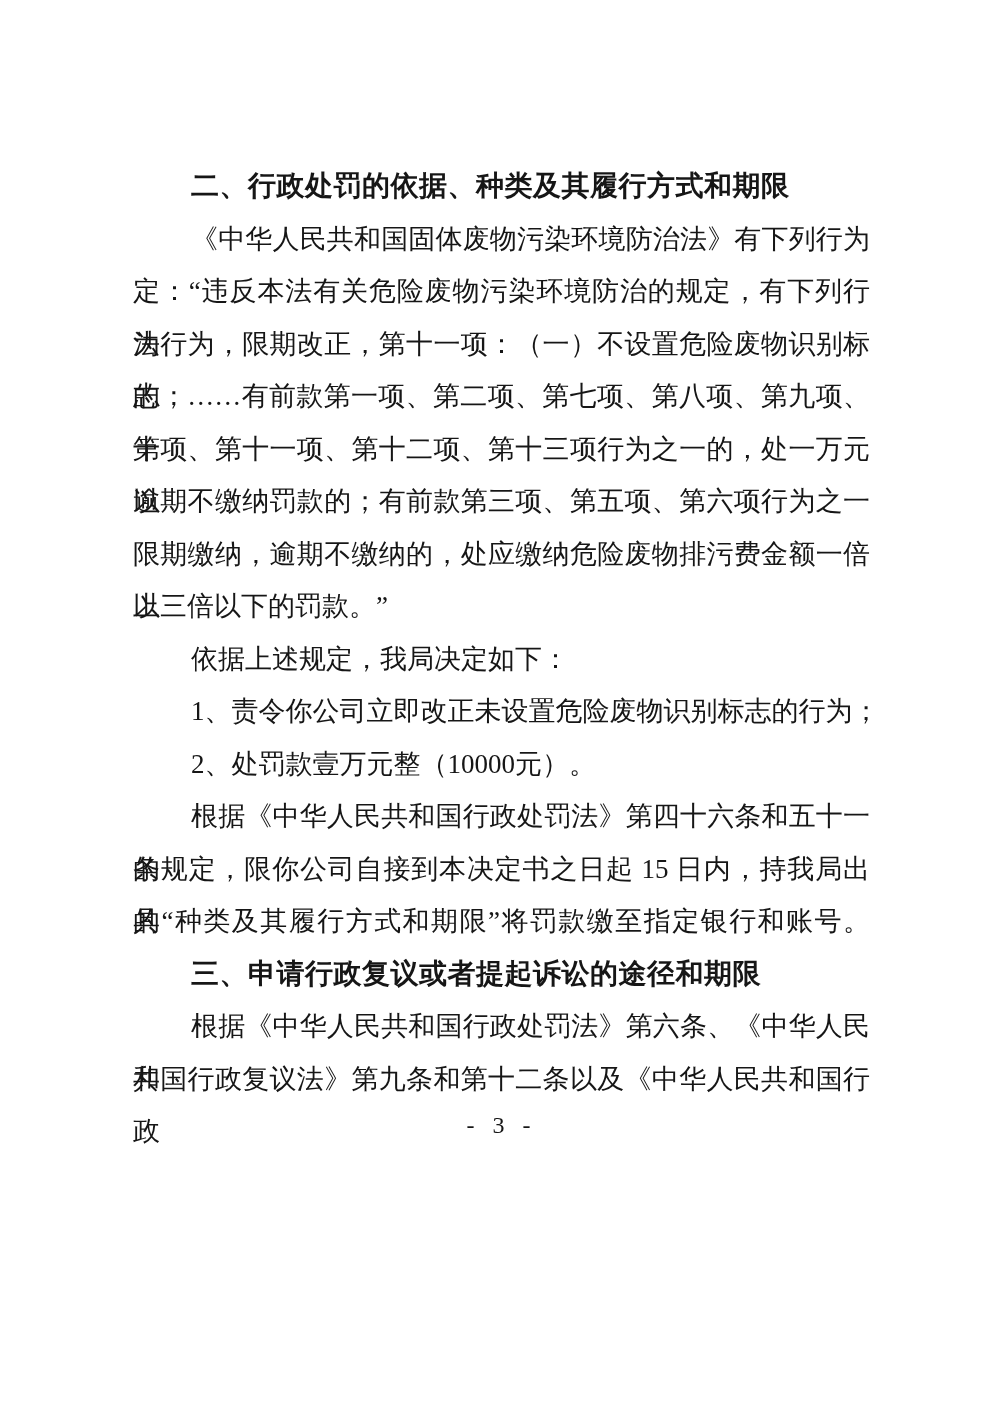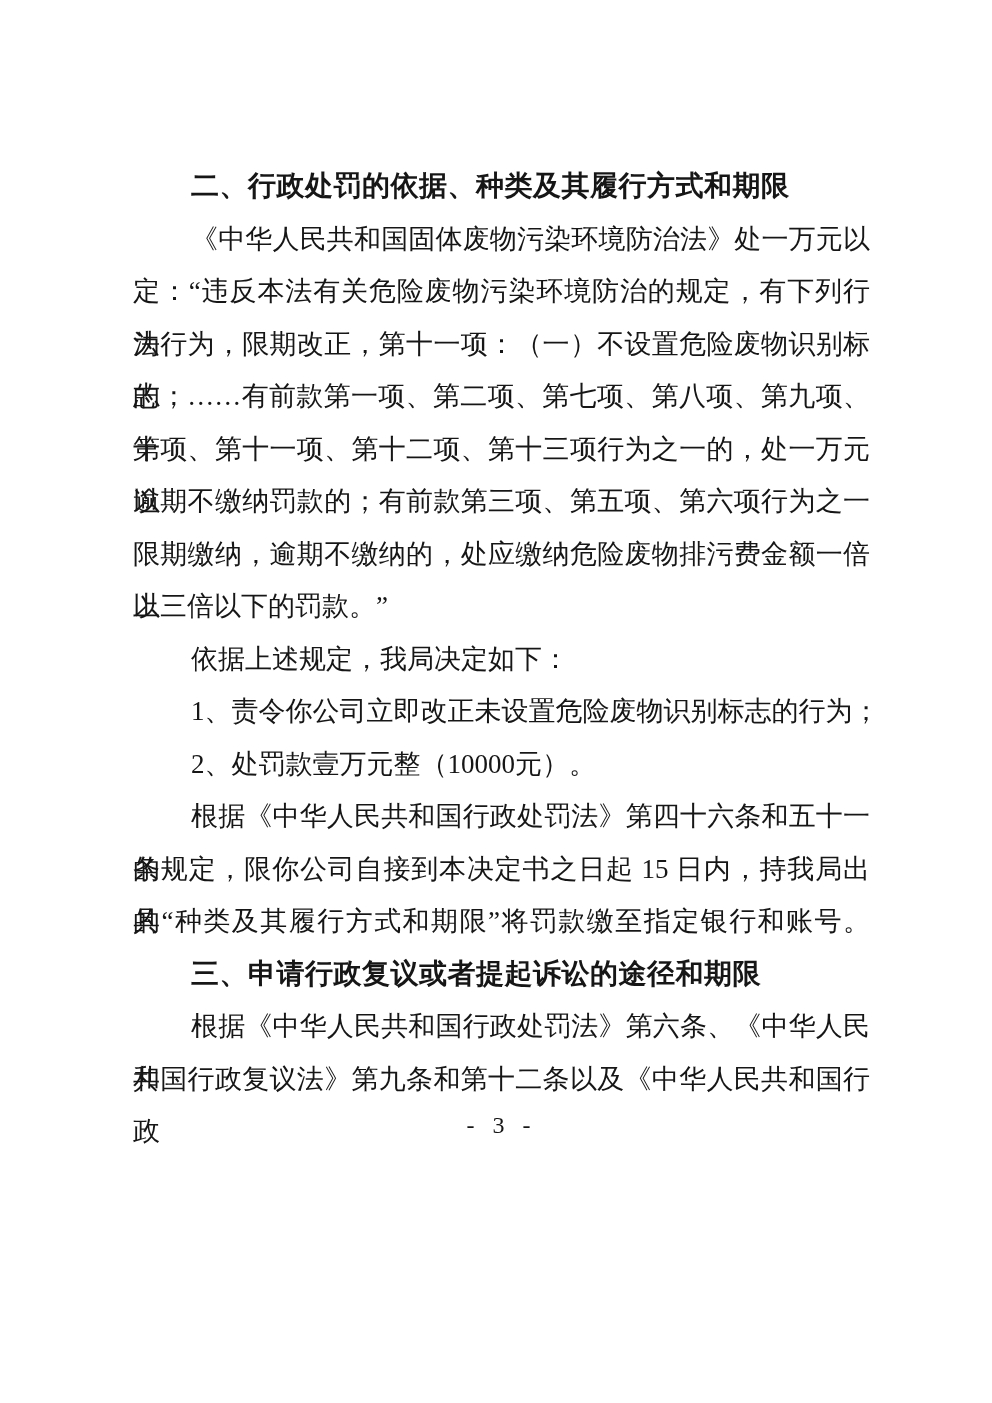--- a/index.html
+++ b/index.html
@@ -58,21 +58,21 @@
   }
 </style>
 </head>
 <body>
 
 <div class="page">
   <div class="content">
 
     <div class="line heading indent">二、行政处罚的依据、种类及其履行方式和期限</div>
 
-    <div class="line indent justify">《中华人民共和国固体废物污染环境防治法》处一万元以</div>
+    <div class="line indent justify">《中华人民共和国固体废物污染环境防治法》有下列行为</div>
     <div class="line justify">定：“违反本法有关危险废物污染环境防治的规定，有下列行为</div>
     <div class="line justify">法行为，限期改正，第十一项：（一）不设置危险废物识别标志</div>
     <div class="line justify">的；……有前款第一项、第二项、第七项、第八项、第九项、第</div>
     <div class="line justify">十项、第十一项、第十二项、第十三项行为之一的，处一万元以</div>
     <div class="line justify">逾期不缴纳罚款的；有前款第三项、第五项、第六项行为之一</div>
     <div class="line justify">限期缴纳，逾期不缴纳的，处应缴纳危险废物排污费金额一倍以</div>
     <div class="line">上三倍以下的罚款。”</div>
 
     <div class="line indent">依据上述规定，我局决定如下：</div>
     <div class="line indent">1、责令你公司立即改正未设置危险废物识别标志的行为；</div>

